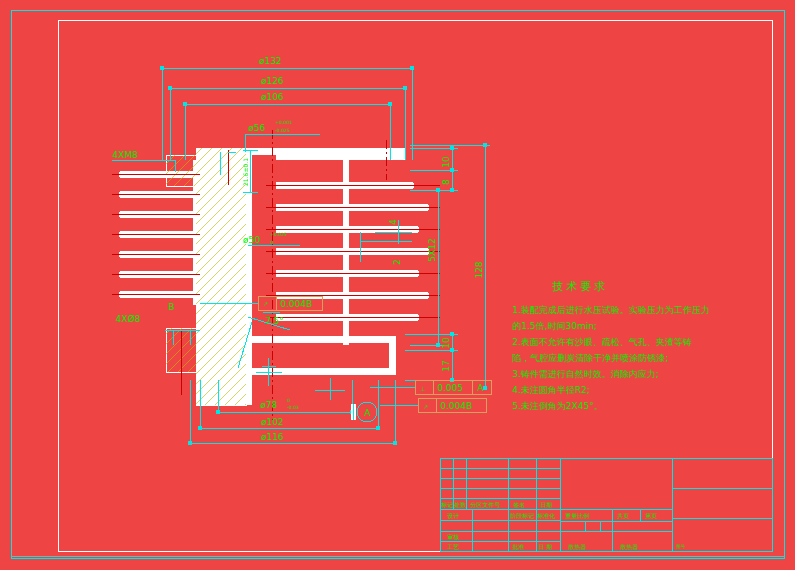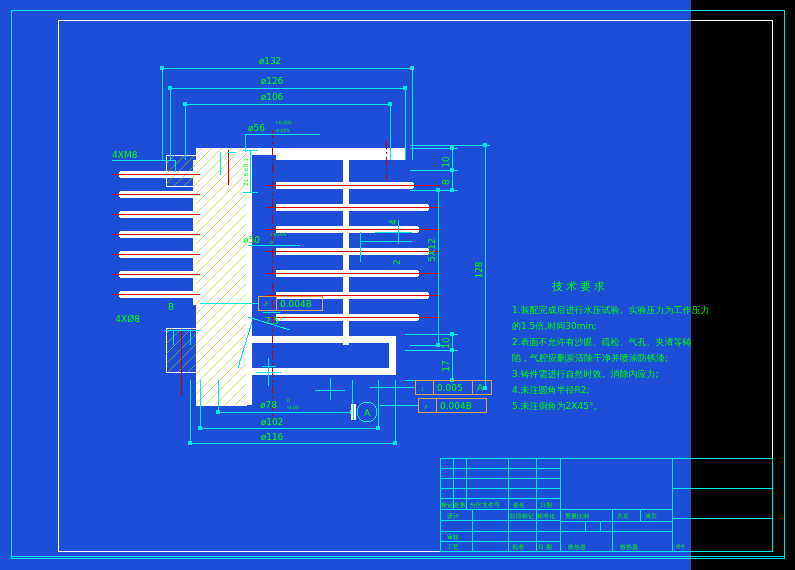--- a/index.html
+++ b/index.html
@@ -1,18 +1,18 @@
 <!DOCTYPE html>
 <html><head>
 <meta charset="utf-8">
 <style>
   html,body{margin:0;padding:0;background:#000;}
   body{width:795px;height:570px;overflow:hidden;
        font-family:"DejaVu Sans",sans-serif;}
-  #stage{position:relative;width:691px;height:570px;background:#1d4ed8;}
+  #stage{position:relative;width:795px;height:570px;background:#ef4444;}
   svg{position:absolute;top:0;left:0;}
   .lbl{font-family:"DejaVu Sans",sans-serif;fill:#00ff00;font-size:9px;}
   .lblsm{font-family:"DejaVu Sans",sans-serif;fill:#00ff00;font-size:6px;}
   .lbltiny{font-family:"DejaVu Sans",sans-serif;fill:#00ff00;font-size:4.5px;}
   .cyan{stroke:#00e5e5;fill:none;stroke-width:1;}
   .cyanf{fill:#00e5e5;stroke:none;}
   .white{stroke:#ffffff;fill:none;stroke-width:1;}
   .whitef{fill:#ffffff;stroke:none;}
   .red{stroke:#cc0000;fill:none;stroke-width:1;}
   .yel{stroke:#bbbb00;fill:none;stroke-width:0.6;}

